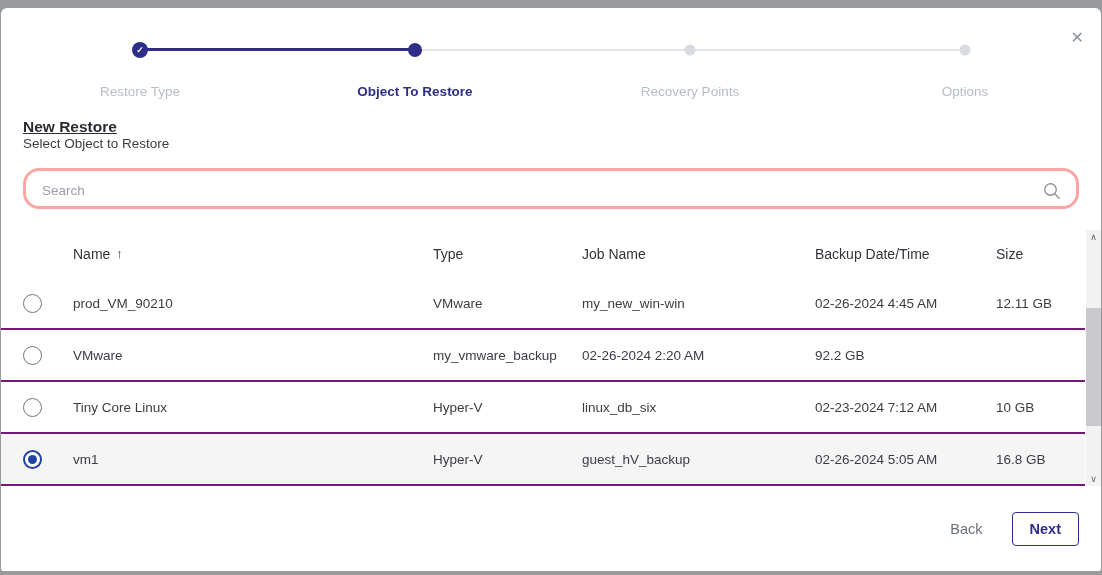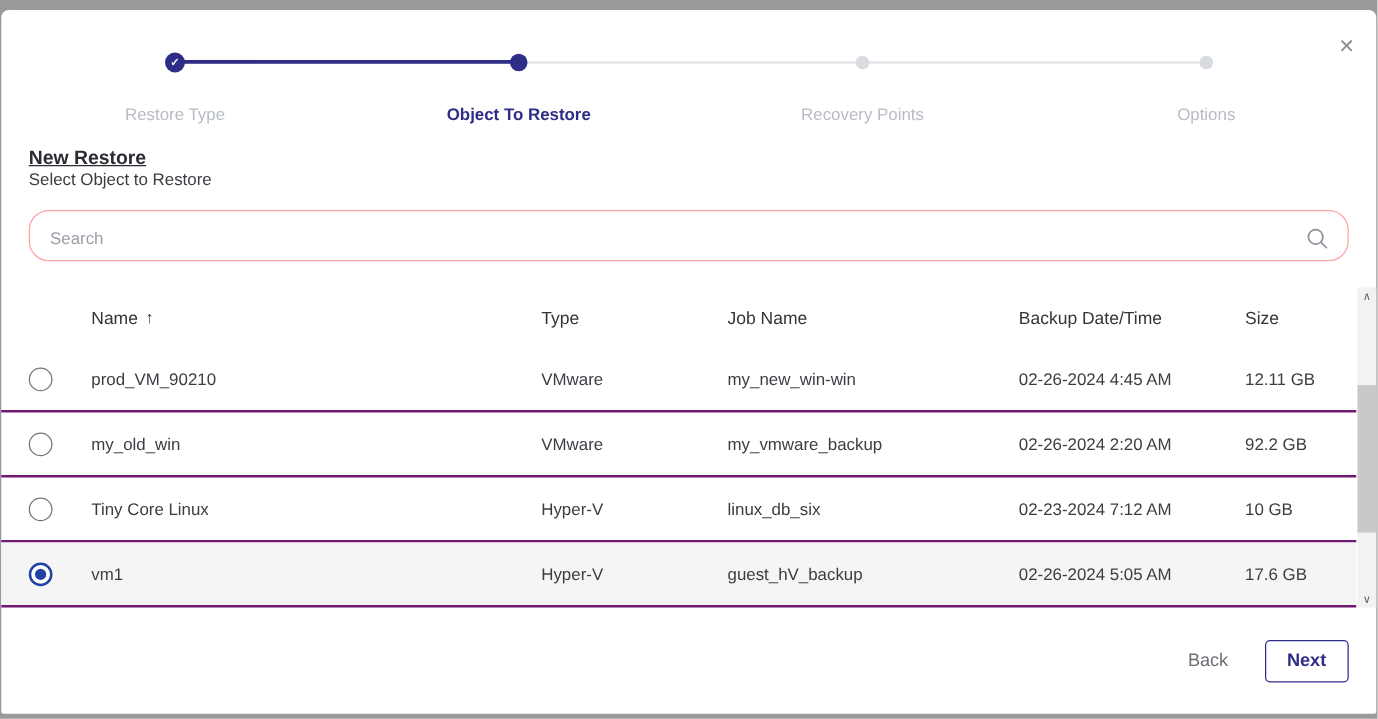--- a/index.html
+++ b/index.html
@@ -27,21 +27,21 @@
   .step-label { position:absolute; top:76px; transform:translateX(-50%); white-space:nowrap; font-size:13.5px; }
   .label-completed, .label-upcoming { color:#b8bcc4; }
   .label-active { color:#2e2d88; font-weight:bold; }
   .close-btn { position:absolute; top:22px; right:17px; font-size:16px; color:#8b9097; cursor:pointer; line-height:1; }
   
   .title-block { padding:22px 22px 0 22px; flex:0 0 auto; }
   .page-title { font-size:15.5px; font-weight:bold; color:#2b2c31;text-decoration:underline; }
   .page-subtitle { font-size:13.5px; color:#3c3d43; }
   
   .search-box {
-    margin:17px 22px 0 22px; height:41px; border:1px solid #fca5a5; border-radius:16px;
+    margin:17px 22px 0 22px; height:41px; border:3px solid #fca5a5; border-radius:16px;
     display:flex; align-items:center; padding:4px 14px 0 16px; flex:0 0 auto; background:#fff;
   }
   .search-box input {
     flex:1; border:none; outline:none; font-size:13.5px; color:#3c3d43;
     font-family:"Liberation Sans", sans-serif; background:transparent;
   }
   .search-box input::placeholder { color:#9aa0a8; }
   .search-icon { flex:0 0 auto; display:flex; align-items:center; }
   
   .table-wrap { position:relative; margin-top:21px; flex:0 0 auto; }
@@ -144,21 +144,20 @@
       <div class="cell">VMware</div>
       <div class="cell">my_new_win-win</div>
       <div class="cell">02-26-2024 4:45 AM</div>
       <div class="cell">12.11 GB</div>
     </div>
 
     <div class="tbl-grid tbl-row">
       <div>
           <span class="radio"></span>
         </div>
-      <div class="cell">my_old_win</div>
       <div class="cell">VMware</div>
       <div class="cell">my_vmware_backup</div>
       <div class="cell">02-26-2024 2:20 AM</div>
       <div class="cell">92.2 GB</div>
     </div>
 
     <div class="tbl-grid tbl-row">
       <div>
           <span class="radio"></span>
         </div>
@@ -170,21 +169,21 @@
     </div>
 
     <div class="tbl-grid tbl-row selected">
       <div>
           <span class="radio checked"></span>
         </div>
       <div class="cell">vm1</div>
       <div class="cell">Hyper-V</div>
       <div class="cell">guest_hV_backup</div>
       <div class="cell">02-26-2024 5:05 AM</div>
-      <div class="cell">17.6 GB</div>
+      <div class="cell">16.8 GB</div>
     </div>
 
     <div class="vscrollbar">
       <div class="scroll-caret">∧</div>
       <div class="scroll-track">
         <div class="scroll-thumb"></div>
       </div>
       <div class="scroll-caret">∨</div>
     </div>
   </div>

